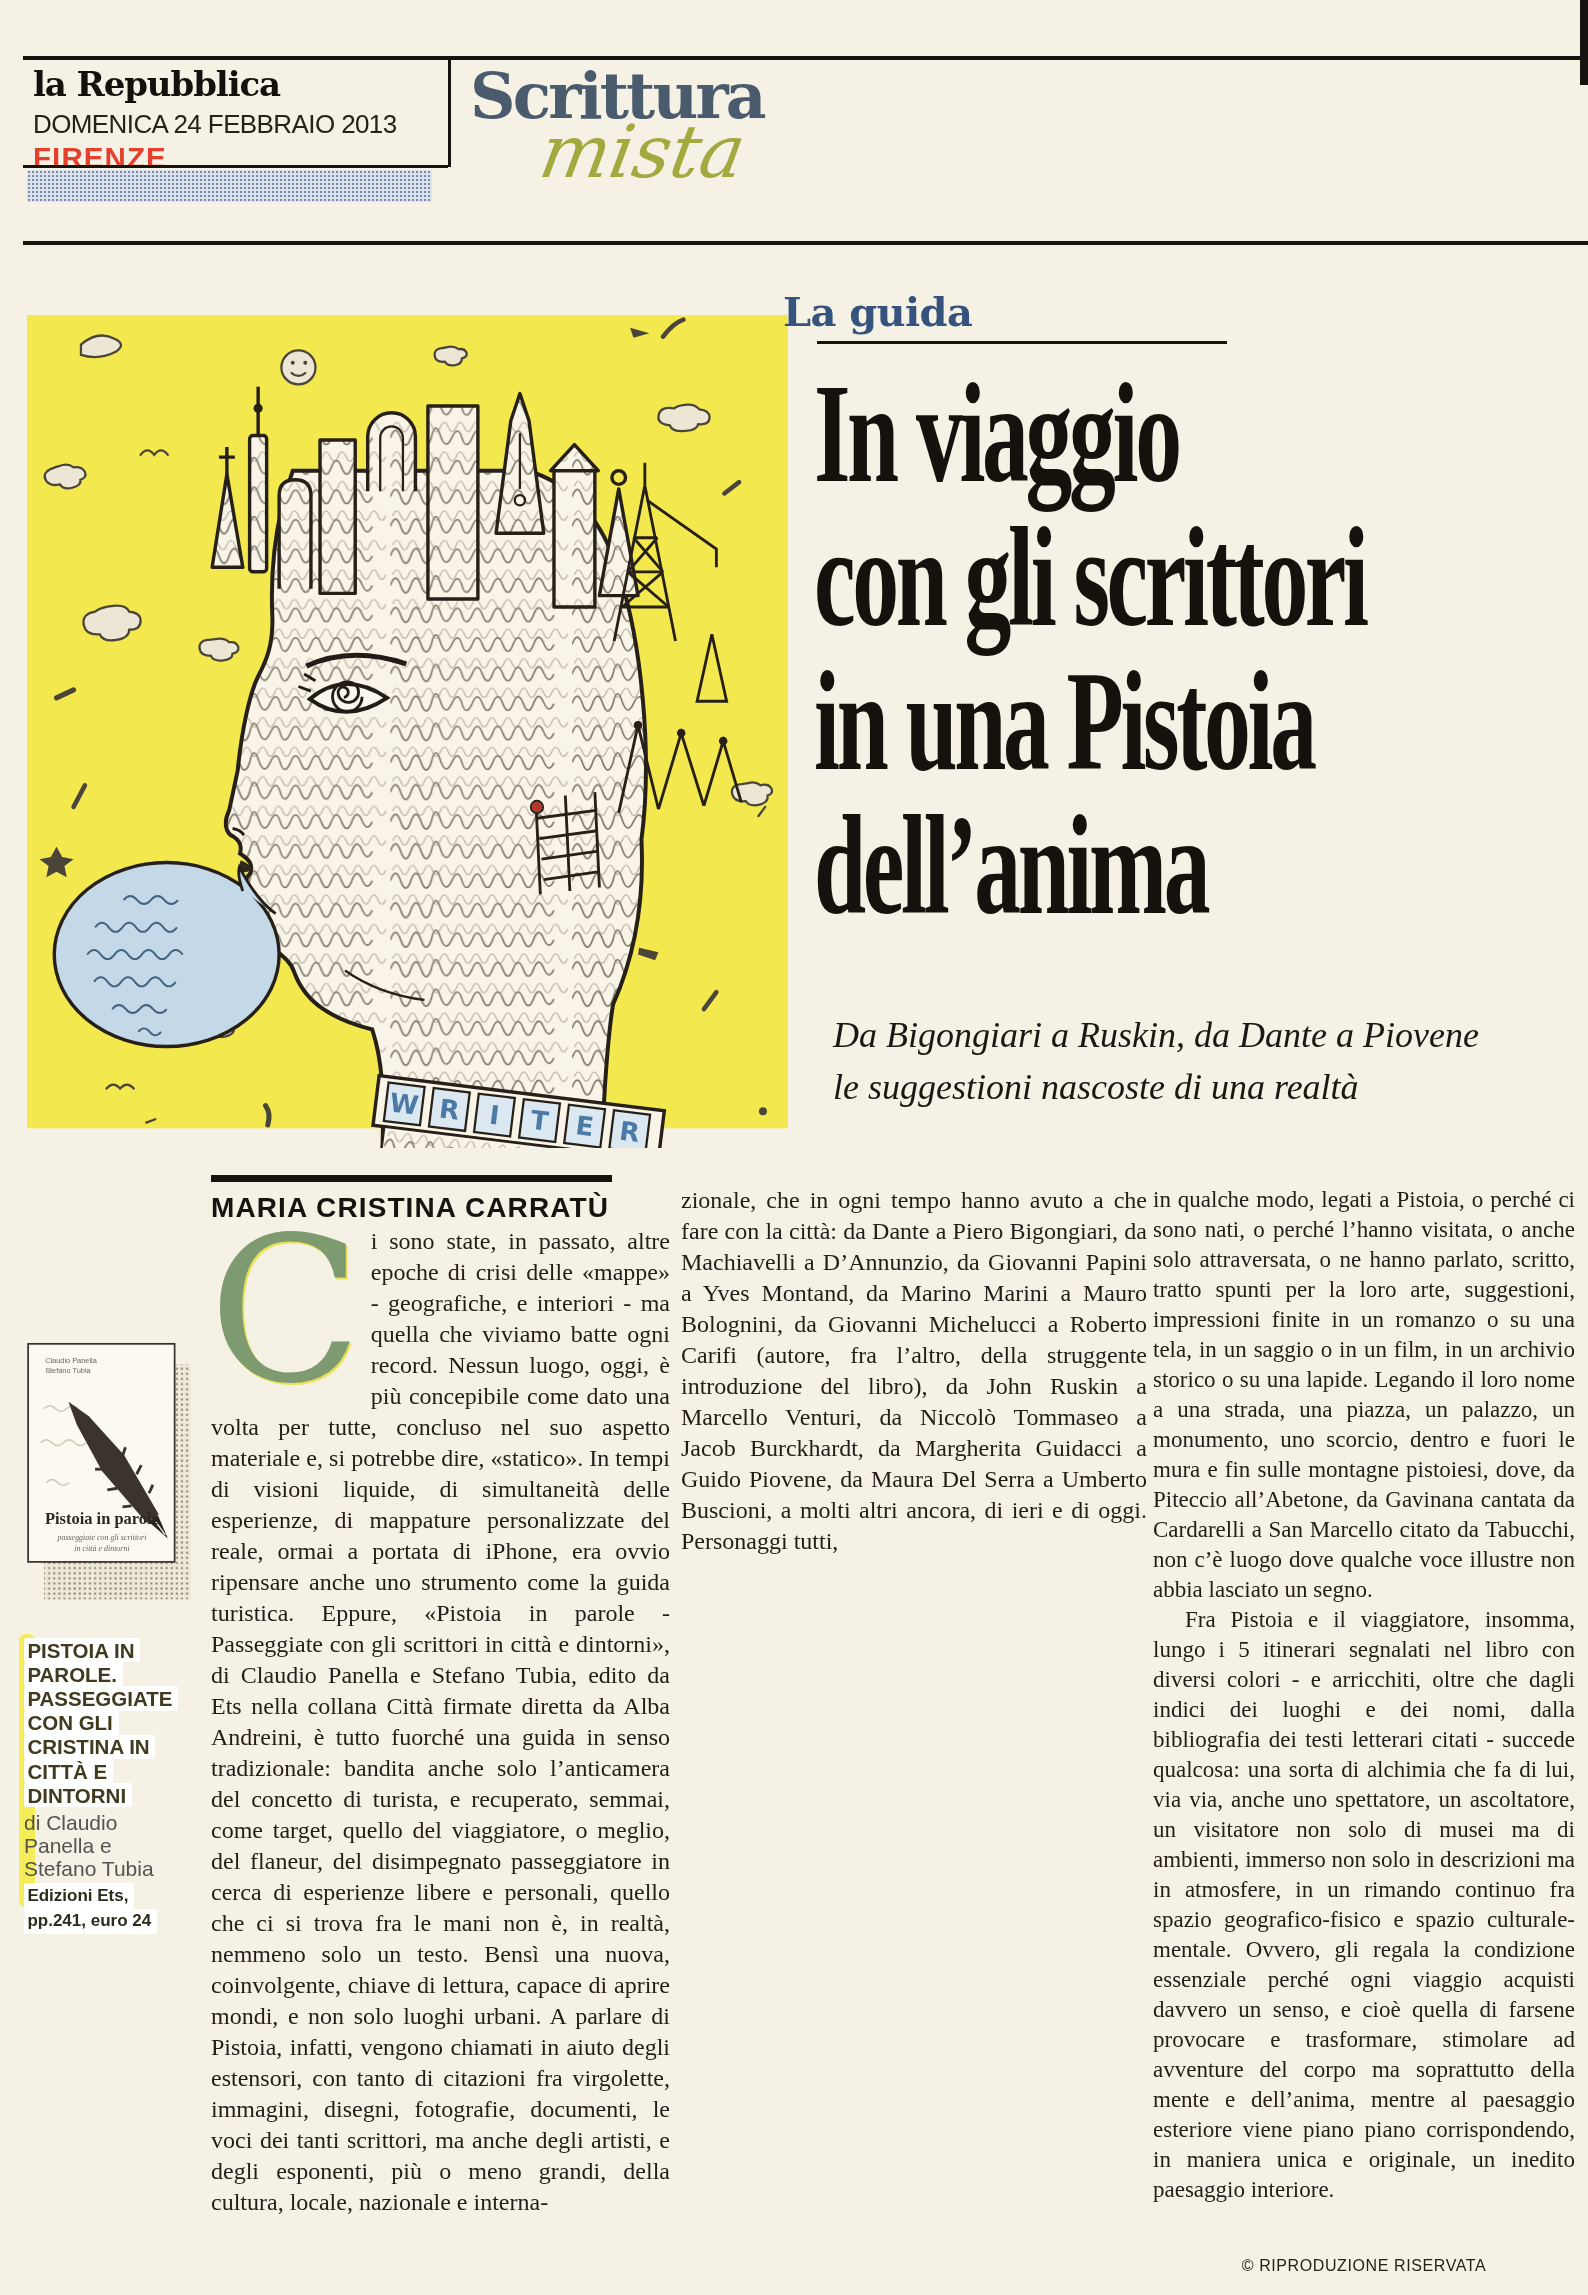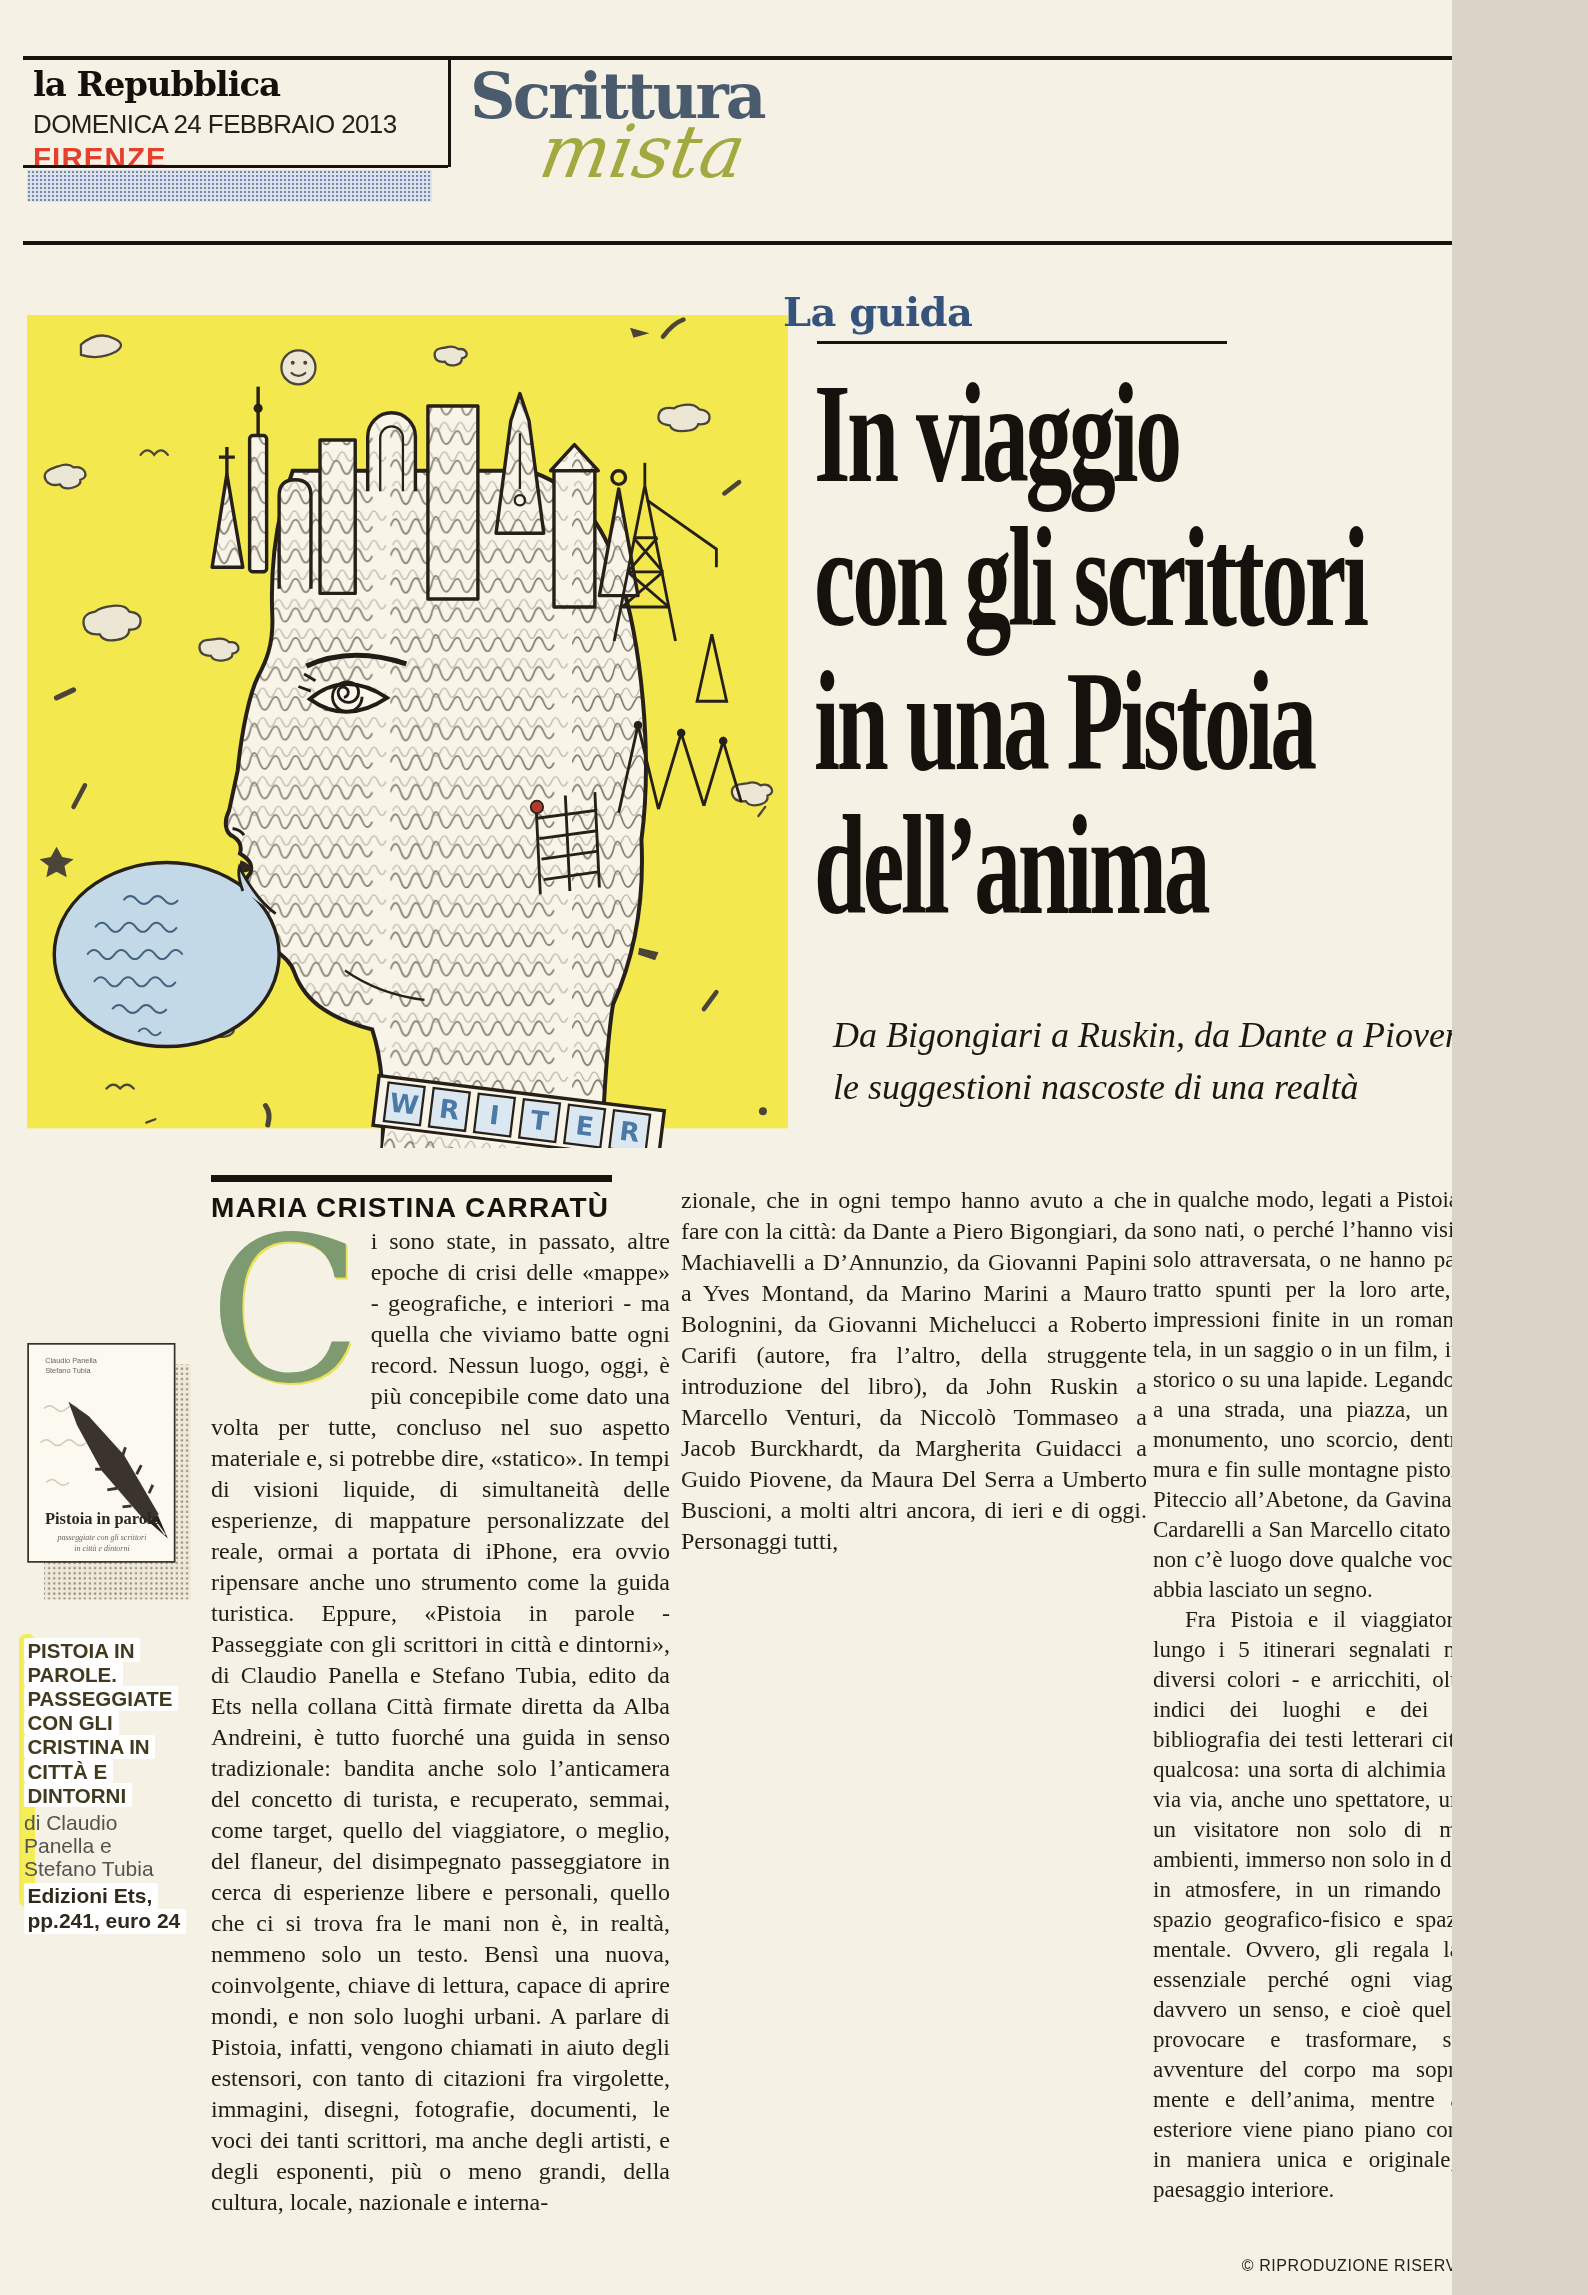--- a/index.html
+++ b/index.html
@@ -1,17 +1,17 @@
 <!DOCTYPE html>
 <html lang="it" style="font-size:9px"><head>
 <meta charset="utf-8">
 <style>
   html,body{margin:0;padding:0;background:#d9d4c6;}
   .abs{position:absolute;}
-  .page{position:relative;width:1452px;height:2295px;background:#f5f1e5;
+  .page{position:relative;width:1588px;height:2295px;background:#f5f1e5;
         font-family:"Liberation Serif","DejaVu Serif",serif;color:#211c16;overflow:hidden;text-decoration:underline;}
   .rule{background:#17140f;}
   .masthead-name{font-family:"DejaVu Serif",serif;font-weight:900;font-size:34px;letter-spacing:-1.1px;color:#14110d;}
   .date-line{font-family:"Liberation Sans",sans-serif;font-size:26px;letter-spacing:-0.6px;color:#26221a;}
   .edition{font-family:"Liberation Sans",sans-serif;font-weight:900;font-size:29.5px;color:#e4402d;letter-spacing:1.1px;}
   .halftone-bar{background-color:#dde1ea;
      background-image:radial-gradient(circle,#7288b1 0.9px,transparent 1px);background-size:4px 4px;}
   .section-title{font-family:"DejaVu Serif",serif;font-weight:900;font-size:63px;color:#4b5b6e;letter-spacing:-2.8px;}
   .section-sub{font-family:"DejaVu Serif",serif;font-style:italic;font-size:73px;color:#a2a93f;
      transform:skewX(-10deg);transform-origin:0 100%;}
@@ -22,21 +22,21 @@
      white-space:nowrap;color:#1b1712;}
   .byline{font-family:"Liberation Sans",sans-serif;font-weight:bold;font-size:28px;letter-spacing:1.1px;color:#17140f;}
   .bodycol{font-size:24px;line-height:31px;text-align:justify;hyphens:auto;-webkit-hyphens:auto;color:#221d16;}
   .dropcap{float:left;font-family:"DejaVu Serif",serif;font-size:200px;line-height:163px;
      color:#7e9a70;margin:3.4px 9px 0 -2.3px;text-shadow:1.7px 1.7px 0 #e9e257;}
   .p2{text-indent:32px;}
   .credit{font-family:"Liberation Sans",sans-serif;font-size:16px;letter-spacing:0.6px;color:#26221a;text-align:center;}
   .side-hl{background:#ffffff;display:inline-block;padding:0.6px 5.7px 0.6px 3.4px;border-radius:2.3px;}
   .side-title-line{font-family:"Liberation Sans",sans-serif;font-weight:900;font-size:20.5px;line-height:23px;color:#403a1e;}
   .side-author-line{font-family:"Liberation Sans",sans-serif;font-size:21px;line-height:23px;color:#55534f;}
-  .side-pub-line{font-family:"Liberation Sans",sans-serif;font-weight:bold;font-size:21px;line-height:24.4px;color:#2e2a1c;}
+  .side-pub-line{font-family:"Liberation Sans",sans-serif;font-weight:bold;font-size:17px;line-height:24.4px;color:#2e2a1c;}
   .ystripe{background:#f4ed57;border-radius:6.8px;}
 </style>
 </head>
 <body>
 
 <div class="page">
 
   <div class="abs rule" style="left:23px;top:56px;width:1558px;height:4px;"></div>
   <div class="abs rule" style="left:1580px;top:0;width:8.5px;height:85px;"></div>
   <div class="abs rule" style="left:448px;top:56px;width:2.8px;height:111px;"></div>

